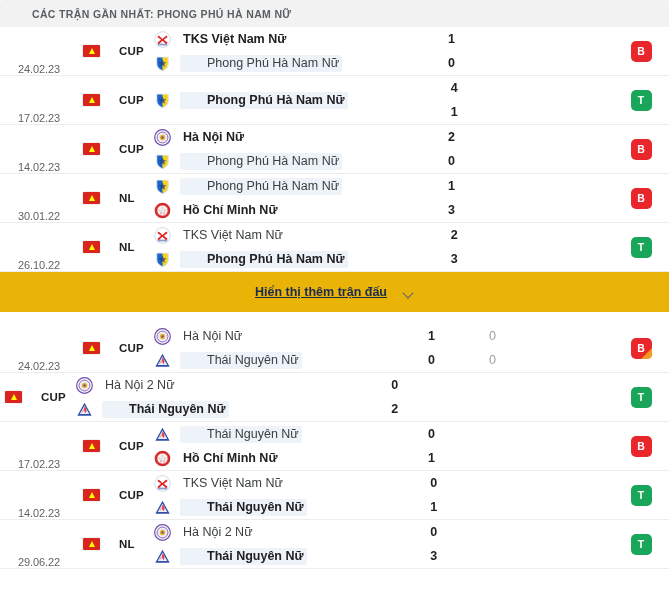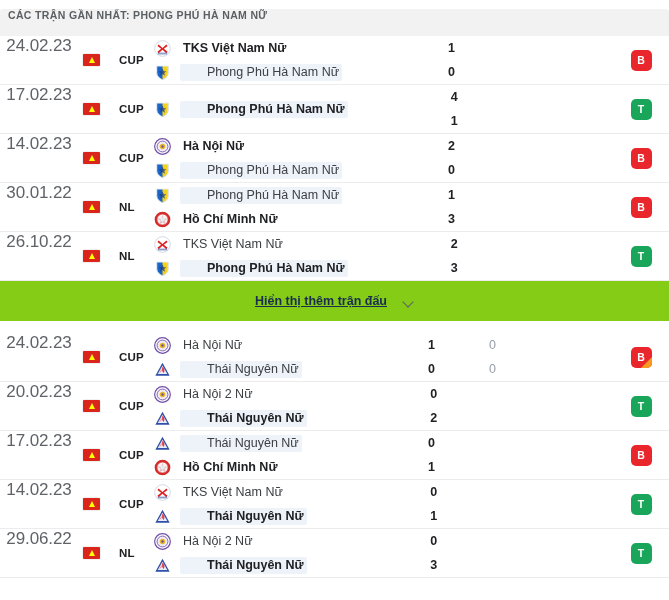--- a/index.html
+++ b/index.html
@@ -10,24 +10,23 @@
     font-family: "Liberation Sans", sans-serif;
     overflow: hidden;
   }
   .page { width: 669px; height: 600px; position: relative; background: #fff; }
 
   
   .section-header {
     height: 27px;
     background: #f2f2f2;
     display: flex;
-    align-items: flex-start;
-    padding-left: 8px;
+    align-items: center;
+    padding-left: 32px;
     border-radius: 3px 3px 0 0;
-    margin-top: 9px;
   }
   .section-header .title {
     font-size: 10.5px;
     letter-spacing: 0.35px;
     font-weight: 700;
     color: #5a5f63;
     text-transform: uppercase;
     white-space: nowrap;
   }
 
@@ -40,23 +39,23 @@
     border-bottom: 1px solid #ececec;
     background: #fff;
     position: relative;
   }
   .match-row:last-child { border-bottom: 1px solid #ececec; }
 
   .cell-date {
     width: 78px;
     flex: 0 0 78px;
     display: flex;
-    align-items: flex-start;
+    align-items: flex-end;
     justify-content: center;
-    font-size: 17px;
+    font-size: 11px;
     color: #5f6368;
     letter-spacing: -0.1px;
   }
   .cell-comp {
     width: 68px;
     flex: 0 0 68px;
     display: flex;
     align-items: center;
     gap: 19px;
     padding-left: 5px;
@@ -172,21 +171,21 @@
   }
   .badge .lab { position: relative; z-index: 2; }
 
   
   .show-more {
     height: 40px;
     display: flex;
     align-items: center;
     justify-content: center;
     gap: 16px;
-    background: #84cc16;
+    background: #eab308;
     cursor: pointer;
   }
   .show-more .sm-text {
     font-size: 12.5px;
     font-weight: 700;
     color: #1a2d4f;
     text-decoration: underline;
   }
   .chev {
     width: 11px; height: 7px;
@@ -489,23 +488,20 @@
           </div>
           <div class="cell-spacer"></div>
           <div class="cell-badge">
             <span class="badge loss">
               <span class="corner"></span>
               <span class="lab">B</span>
             </span>
           </div>
         </div>
         <div class="match-row">
-          <div class="cell-date">
-            <span>20.02.23</span>
-          </div>
           <div class="cell-comp">
             <span class="flag"></span>
             <span class="comp-name">CUP</span>
           </div>
           <div class="cell-teams">
             <div class="team-line">
               <span class="team-logo">
                 <svg class="crest" viewBox="0 0 20 20">
                   <circle cx="10" cy="10" r="9.2" fill="#ffffff" stroke="#6f4ea8" stroke-width="1.4"></circle>
                   <circle cx="10" cy="10" r="6.4" fill="#efe9f8" stroke="#6f4ea8" stroke-width="1"></circle>

